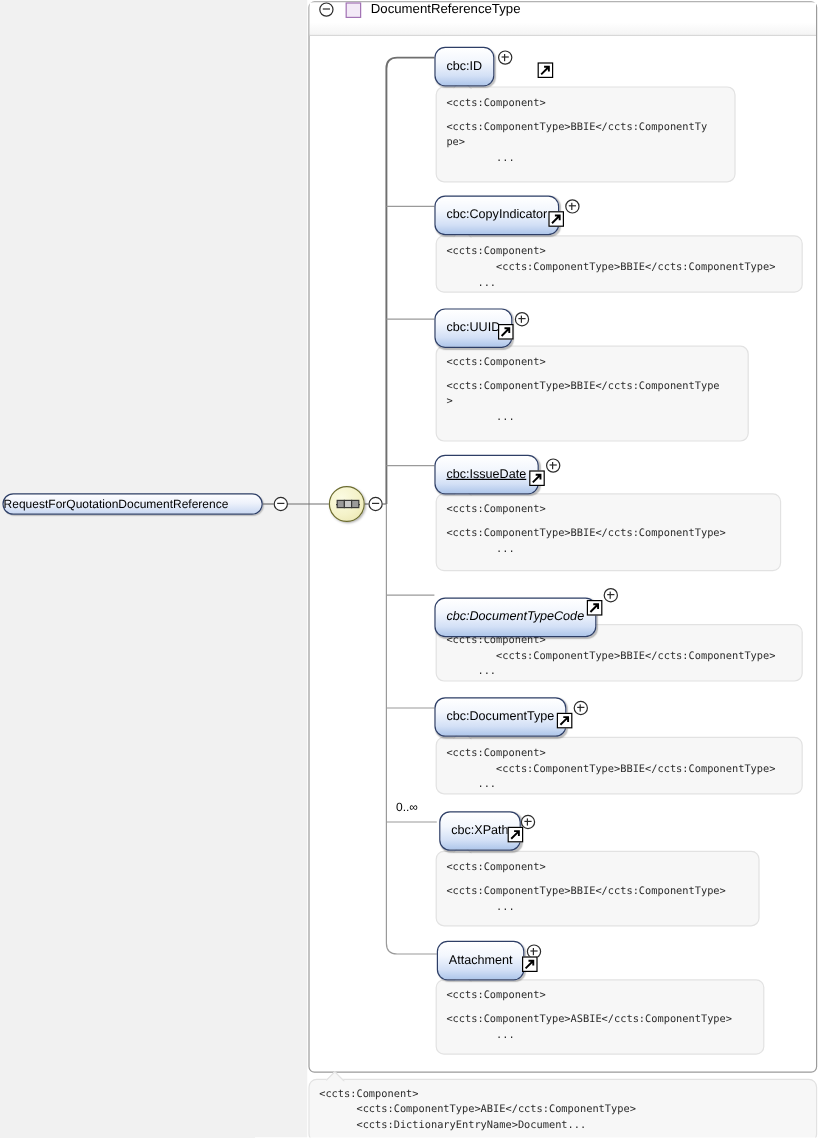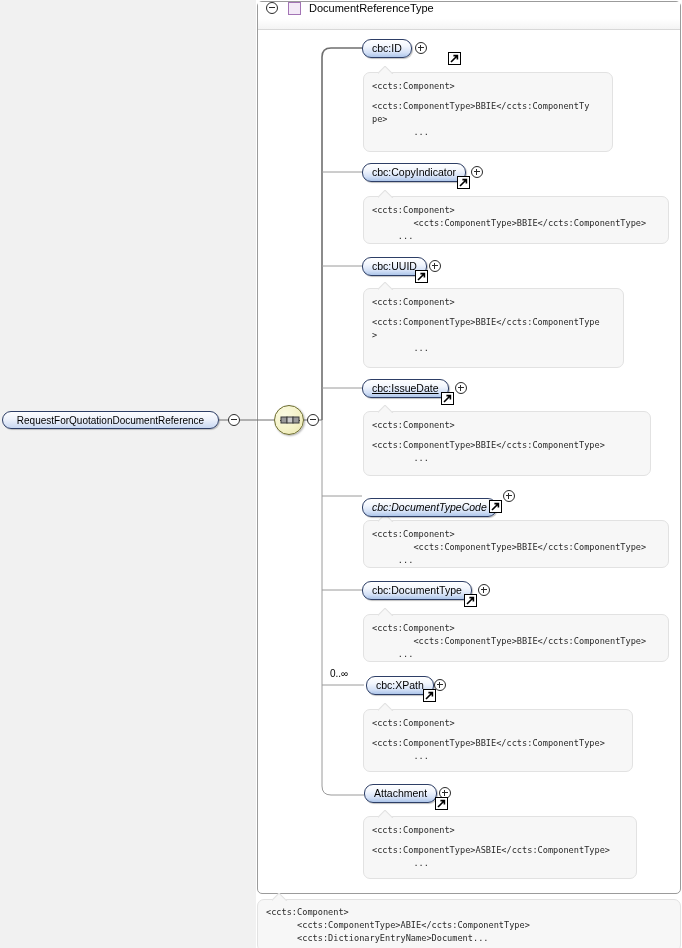--- a/index.html
+++ b/index.html
@@ -125,33 +125,33 @@
     left: 2px;
     top: 411px;
     width: 217px;
     height: 18px;
     border: 1px solid #2d3e66;
     border-radius: 9px;
     box-sizing: border-box;
     background: linear-gradient(to bottom, #fdfdff 0%, #eef2fb 45%, #c9d8f2 100%);
     display: flex;
     align-items: center;
-    justify-content: center;
+    justify-content: flex-start;
     box-shadow: 1px 1px 1px rgba(0,0,0,0.22);
   }
   #root-element .el-text {
     font-size: 10px;
     color: #000;
     white-space: nowrap;
   }
 
   
   .node {
     position: absolute;
-    height: 19px;
+    height: 33px;
     border: 1px solid #2d3e66;
     border-radius: 9px;
     box-sizing: border-box;
     background: linear-gradient(to bottom, #ffffff 0%, #f2f6fd 38%, #d3e0f6 75%, #aec6ea 100%);
     display: flex;
     align-items: center;
     padding: 0 9px;
     box-shadow: 1px 1px 1px rgba(0,0,0,0.25);
     z-index: 6;
   }

